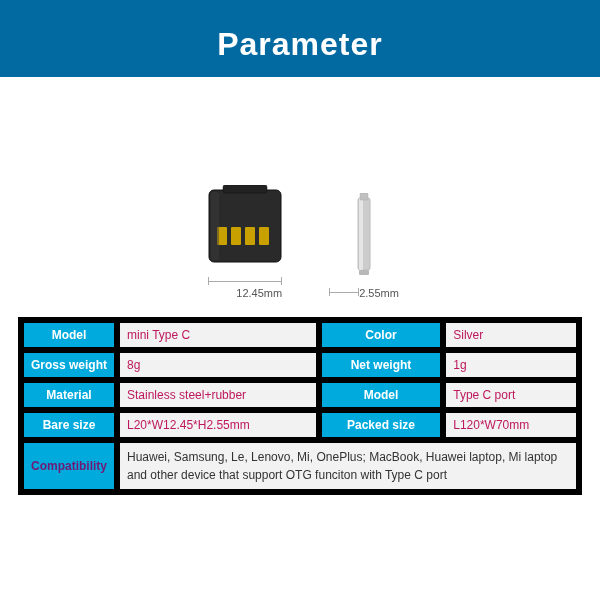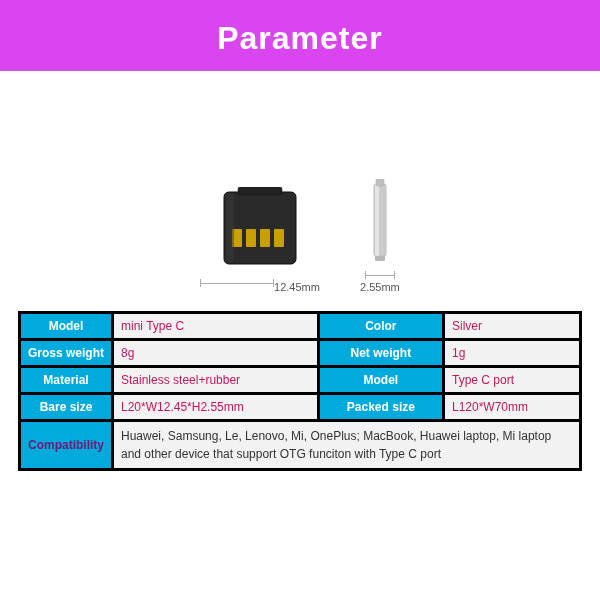--- a/index.html
+++ b/index.html
@@ -6,23 +6,23 @@
     body {
       width: 600px;
       height: 600px;
       overflow: hidden;
       font-family: Arial, sans-serif;
       background: #fff;
     }
 
     
     .header {
-      background: #d946ef;
+      background: #0369a1;
       text-align: center;
-      padding: 20px 0 14px 0;
+      padding: 26px 0 14px 0;
     }
     .header-title {
       color: #fff;
       font-size: 32px;
       font-weight: bold;
       letter-spacing: 1px;
     }
 
     
     .image-area {
@@ -59,21 +59,21 @@
     }
 
     
     .specs-table {
       margin: 10px 18px 0 18px;
       border-collapse: collapse;
       width: calc(100% - 36px);
       font-size: 12px;
     }
     .specs-table td {
-      border: 3px solid #000000;
+      border: 6px solid #000000;
       padding: 5px 7px;
       vertical-align: middle;
     }
     .label-cell {
       background: #00aadd;
       color: #fff;
       font-weight: bold;
       white-space: nowrap;
       text-align: center;
       min-width: 72px;
@@ -114,21 +114,21 @@
       <rect x="16" y="42" width="10" height="18" rx="1" fill="#c8a000"></rect>
       <rect x="30" y="42" width="10" height="18" rx="1" fill="#c8a000"></rect>
       <rect x="44" y="42" width="10" height="18" rx="1" fill="#c8a000"></rect>
       <rect x="58" y="42" width="10" height="18" rx="1" fill="#c8a000"></rect>
 
       <rect x="22" y="0" width="44" height="8" rx="2" fill="#222" stroke="#111" stroke-width="0.5"></rect>
 
       <rect x="10" y="7" width="8" height="68" rx="2" fill="#3a3a3a" opacity="0.5"></rect>
     </svg>
 
-    <div style="display:flex; flex-direction:row; align-items:flex-start; margin-top:2px;">
+    <div style="display:flex; flex-direction:column; align-items:flex-end; margin-top:2px;">
       <div style="display:flex; align-items:center; gap:0;">
         <div style="width:1px; height:8px; background:#aaa;"></div>
         <div style="width:72px; height:1px; background:#aaa;"></div>
         <div style="width:1px; height:8px; background:#aaa;"></div>
       </div>
       <span style="font-size:11px;color:#555;margin-top:2px;">12.45mm</span>
     </div>
   </div>
 
   <div class="product-right">
@@ -136,21 +136,21 @@
 
       <rect x="14" y="5" width="12" height="72" rx="2" fill="#cccccc" stroke="#bbb" stroke-width="1"></rect>
 
       <rect x="15" y="5" width="4" height="72" rx="1" fill="#e5e5e5"></rect>
 
       <rect x="16" y="0" width="8" height="7" rx="1" fill="#c0c0c0" stroke="#aaa" stroke-width="0.5"></rect>
 
       <rect x="15" y="77" width="10" height="5" rx="1" fill="#b8b8b8"></rect>
     </svg>
 
-    <div style="display:flex; flex-direction:column; align-items:center; margin-top:2px;">
+    <div style="display:flex; flex-direction:row; align-items:center; margin-top:2px;">
       <div style="display:flex; align-items:center; gap:0;">
         <div style="width:1px; height:8px; background:#aaa;"></div>
         <div style="width:28px; height:1px; background:#aaa;"></div>
         <div style="width:1px; height:8px; background:#aaa;"></div>
       </div>
       <span style="font-size:11px;color:#555;margin-top:2px;">2.55mm</span>
     </div>
   </div>
 </div>
 

